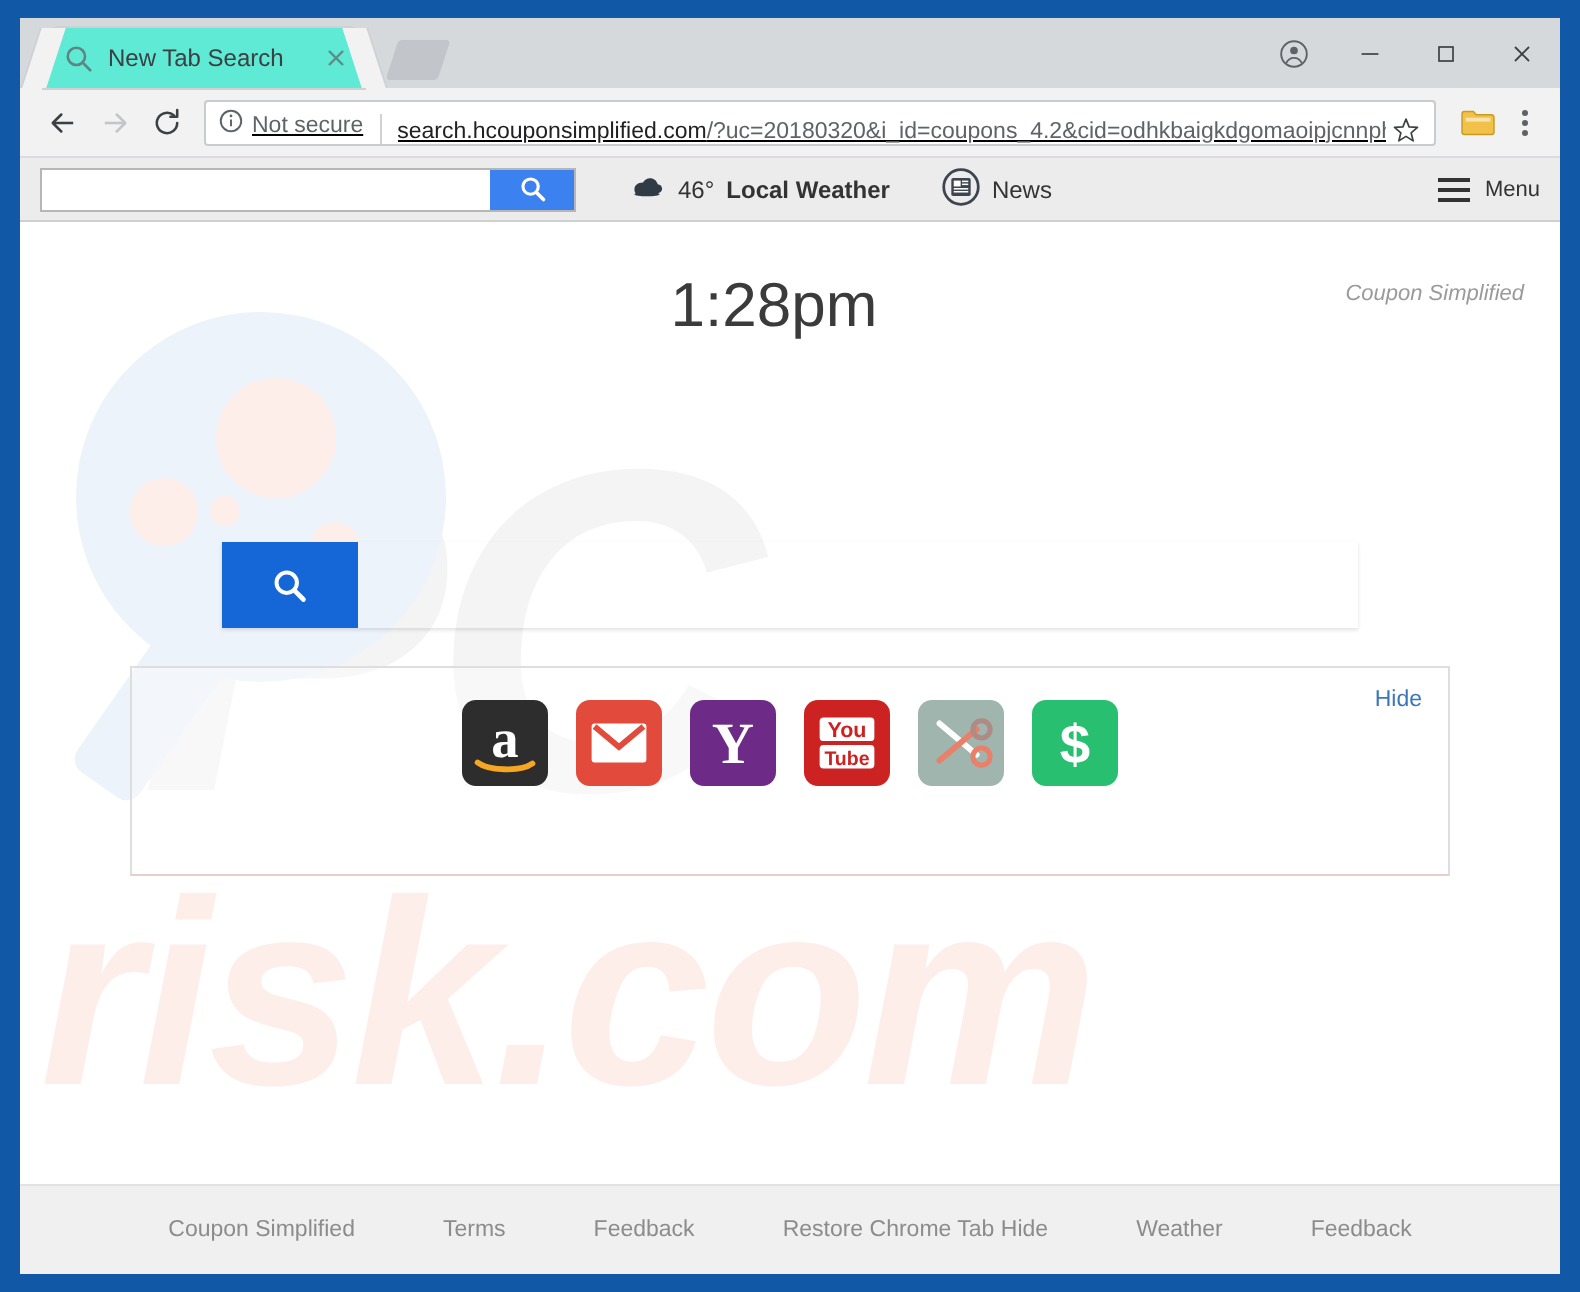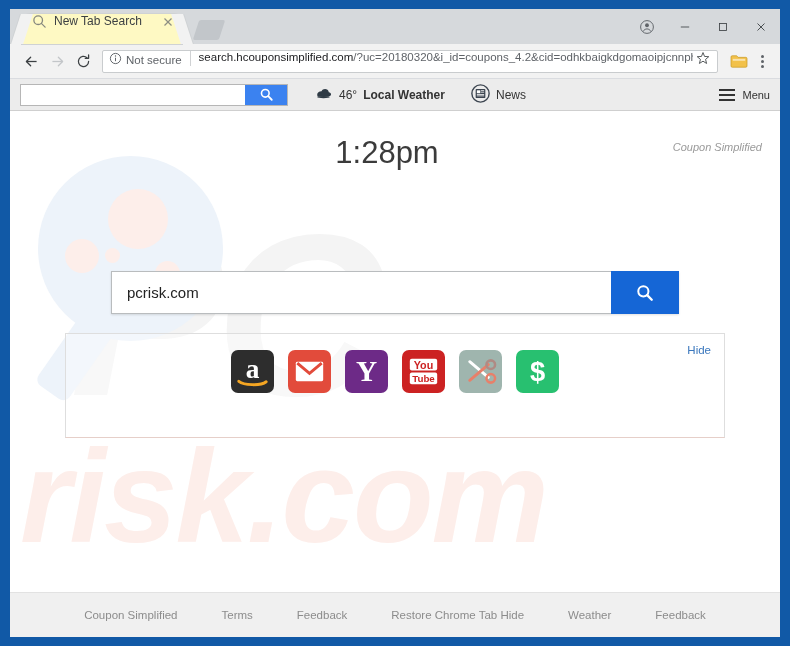--- a/index.html
+++ b/index.html
@@ -25,23 +25,23 @@
   }
   
   .tabstrip {
     height: 35px; background: #d6d9dc;
     position: relative; display: flex; align-items: flex-end;
   }
   .tab {
     position: relative;
     margin-left: 12px;
     width: 160px; height: 30px;
-    background: #fef9c3;
+    background: #5eead4;
     border-radius: 8px 8px 0 0;
-    display: flex; 
+    display: flex; align-items: center;
     padding: 0 6px 0 10px;
     box-shadow: 0 0 0 1px #cfd2d4;
     transform: skewX(0deg);
   }
   .tab:before, .tab:after {
     content: ""; position: absolute; bottom: 0;
     width: 12px; height: 30px; background: #f2f2f2;
   }
   .tab:before { left: -6px; transform: skewX(-18deg); box-shadow: -1px 0 0 #cfd2d4; }
   .tab:after  { right: -6px; transform: skewX(18deg); box-shadow: 1px 0 0 #cfd2d4; }
@@ -64,22 +64,23 @@
   
   .navbar {
     height: 35px; background: #f2f2f2;
     display: flex; align-items: center; padding: 0 8px;
     border-bottom: 1px solid #dadce0;
   }
   .navbtn { width: 26px; height: 26px; display: flex; align-items: center; justify-content: center; flex: 0 0 auto; }
   .omnibox {
     flex: 1 1 auto; height: 23px; margin: 0 6px 0 6px;
     background: #ffffff; border: 1px solid #c9ccce; border-radius: 2px;
-    display: flex; align-items: flex-start; padding: 0 4px 0 6px;
+    display: flex; align-items: flex-end; padding: 0 4px 0 6px;
     overflow: hidden;
+    text-decoration: underline;
   }
   .notsecure { display: flex; align-items: center; flex: 0 0 auto; }
   .notsecure-label { font-size: 11.5px; color: #5f6368; margin-left: 4px; }
   .omni-sep { width: 1px; height: 15px; background: #d0d2d4; margin: 0 8px; flex: 0 0 auto; }
   .url { font-size: 11.5px; color: #202124; white-space: nowrap; overflow: hidden; flex: 1 1 auto; }
   .url .host { color: #202124; }
   .url .rest { color: #5f6368; }
   .star { width: 20px; flex: 0 0 auto; display: flex; align-items: center; justify-content: center; }
   .ext-icon { width: 18px; height: 16px; margin-left: 6px; flex: 0 0 auto; }
   .dots { width: 20px; margin-left: 4px; display: flex; flex-direction: column; align-items: center; justify-content: center; gap: 2px; flex: 0 0 auto; }
@@ -348,23 +349,20 @@
       <div class="wm wm-dot" style="left:55px;top:128px;width:34px;height:34px;"></div>
       <div class="wm wm-dot" style="left:95px;top:137px;width:15px;height:15px;"></div>
       <div class="wm wm-dot" style="left:145px;top:150px;width:25px;height:25px;"></div>
       <div class="wm wm-dot" style="left:115px;top:175px;width:12px;height:12px;"></div>
       <div class="wm wm-risk">risk.com</div>
 
       <div class="clock">1:28pm</div>
       <div class="brand">Coupon Simplified</div>
 
       <div class="searchwrap">
-        <div class="field">
-          <input type="text" value="pcrisk.com" style="">
-        </div>
         <div class="btn">
           <svg viewBox="0 0 22 22" width="20" height="20">
             <circle cx="9.2" cy="9.2" r="5.6" fill="none" stroke="#ffffff" stroke-width="2.2"></circle>
             <line x1="13.4" y1="13.4" x2="18.4" y2="18.4" stroke="#ffffff" stroke-width="2.6" stroke-linecap="round"></line>
           </svg>
         </div>
       </div>
 
       <div class="shortcuts">
         <a class="hide-link">Hide</a>

